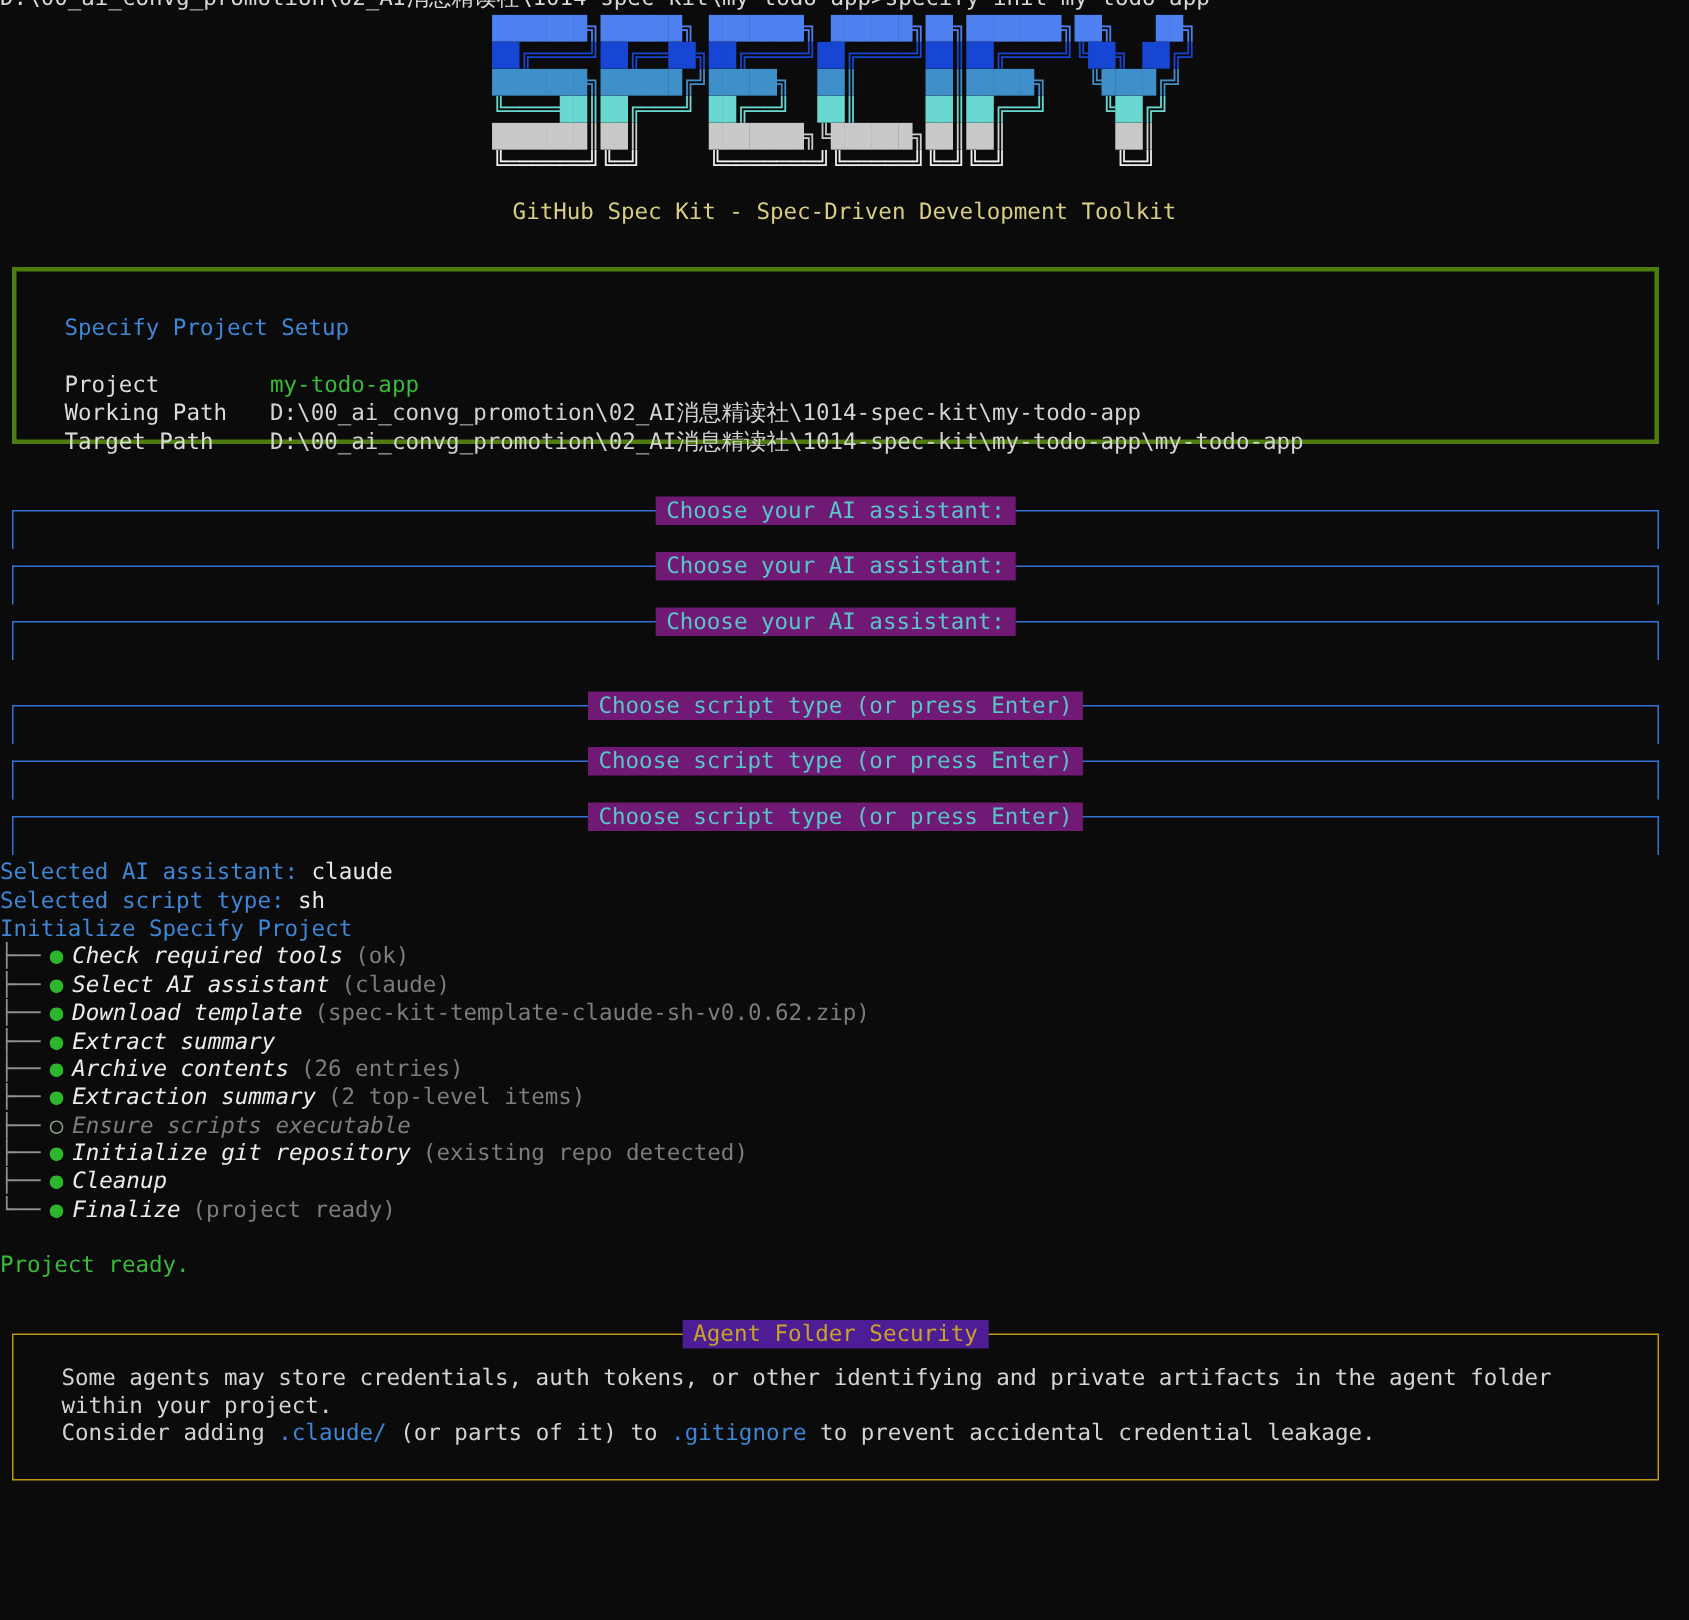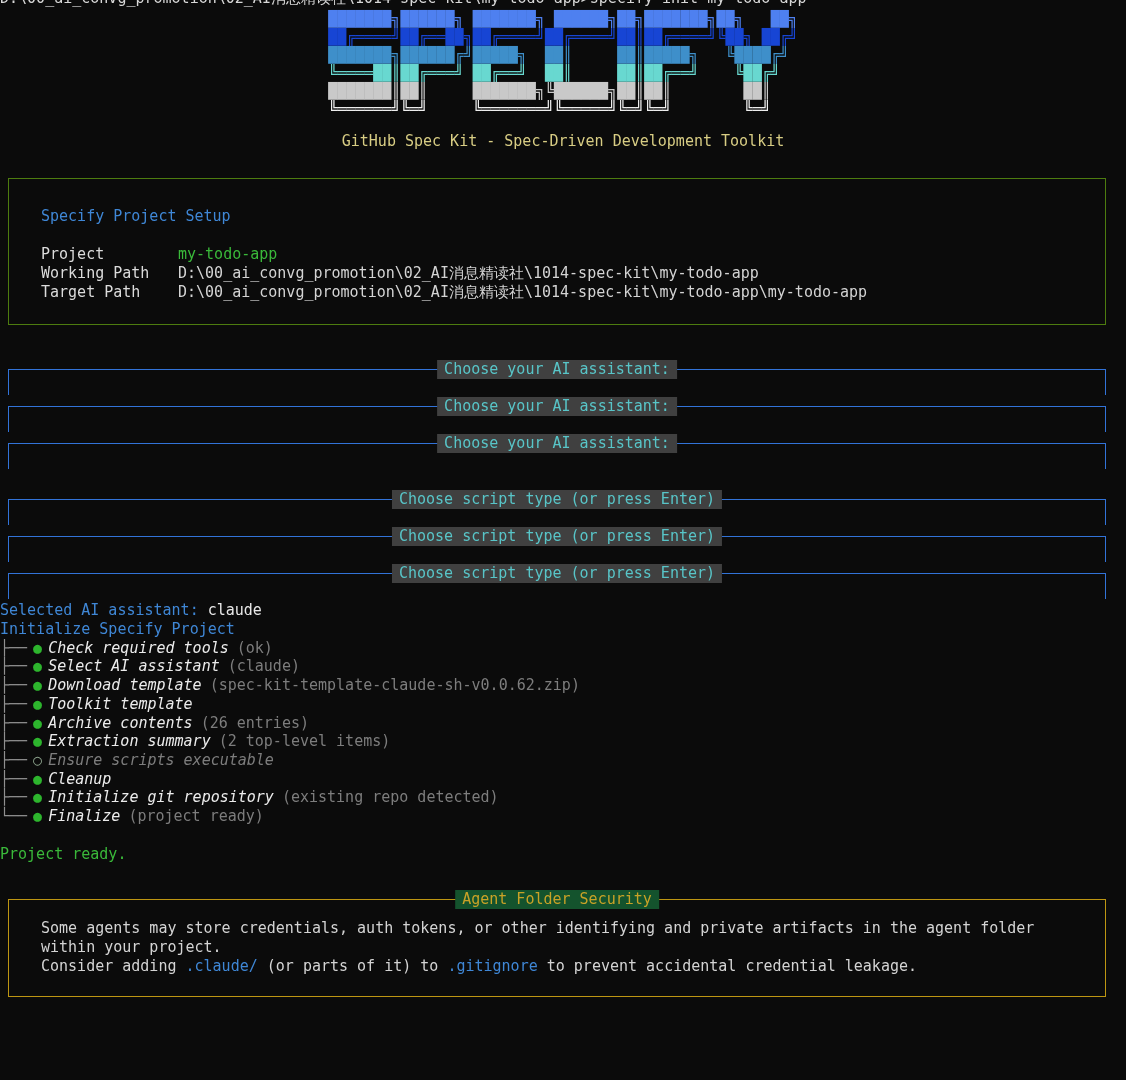--- a/index.html
+++ b/index.html
@@ -17,37 +17,37 @@
   .banner-wrap{text-align:center;margin-top:0;}
   pre.banner{display:inline-block;text-align:left;margin:2px 0 0 0;font-size:15px;line-height:18px;}
   .b0{color:#4e80f0;} .b1{color:#1745d4;} .b2{color:#3e8fca;}
   .b3{color:#68d8d0;} .b4{color:#c9c9c9;} .b5{color:#eeeeee;}
 
   .tagline{text-align:center;color:#d8cd84;margin-top:13px;}
 
   
   .panel{box-sizing:border-box;width:1098px;margin-left:8px;}
   .setup-panel{
-    margin-top:28px;height:147px;border:1px solid #4d7c0f;
+    margin-top:28px;height:118px;border:3px solid #4d7c0f;
     padding:28px 0 0 32px;
   }
   .panel-title{color:#3f87d6;margin-bottom:19px;}
   .kv-row{white-space:nowrap;}
   .kv-label{display:inline-block;width:137px;color:#dcdcdc;}
   .kv-value{color:#d4d4d4;}
   .green{color:#3ab93a;}
 
   
   .prompt-fragment{
     position:relative;box-sizing:border-box;width:1098px;margin-left:8px;
     height:26px;border:1px solid #3273d8;border-bottom:none;
   }
   .prompt-fragment .legend{
     position:absolute;top:-10px;left:50%;transform:translateX(-50%);
-    background:#404040;padding:0 7px;color:#58c5c8;white-space:nowrap;
+    background:#701a75;padding:0 7px;color:#58c5c8;white-space:nowrap;
   }
   .frag-first{margin-top:44px;}
   .frag-next{margin-top:11px;}
   .frag-group2-first{margin-top:30px;}
 
   
   .console{margin-top:2px;white-space:nowrap;}
   .console .row{height:18.7px;}
   .lbl-blue{color:#3f87d6;}
   .val-white{color:#e8e8e8;}
@@ -61,21 +61,21 @@
 
   .project-ready{color:#3ab93a;margin-top:19px;}
 
   
   .security-panel{
     position:relative;margin-top:36px;height:98px;
     border:1px solid #bd9612;padding:19px 0 0 32px;
   }
   .security-panel .legend{
     position:absolute;top:-10px;left:50%;transform:translateX(-50%);
-    background:#14532d;padding:0 7px;color:#c9a227;white-space:nowrap;
+    background:#4c1d95;padding:0 7px;color:#c9a227;white-space:nowrap;
   }
   .sec-line{color:#d4d4d4;white-space:nowrap;}
   .link-blue{color:#3f87d6;}
 </style>
 </head>
 <body>
 
 <div class="screen">
 
   <div class="clip-line">
@@ -124,48 +124,52 @@
   </div>
   <div class="prompt-fragment frag-next">
     <span class="legend">Choose script type (or press Enter)</span>
   </div>
 
   <div class="console">
     <div class="row">
       <span class="lbl-blue">Selected AI assistant:</span>
       <span class="val-white">claude</span>
     </div>
+    <div class="row">
+      <span class="lbl-blue">Selected script type:</span>
+      <span class="val-white">sh</span>
+    </div>
     <div class="row tree-title">Initialize Specify Project</div>
 
     <div class="row tree-row">
       <span class="guide">├──</span><span class="bullet">●</span><span class="label">Check required tools</span><span class="detail">(ok)</span>
     </div>
     <div class="row tree-row">
       <span class="guide">├──</span><span class="bullet">●</span><span class="label">Select AI assistant</span><span class="detail">(claude)</span>
     </div>
     <div class="row tree-row">
       <span class="guide">├──</span><span class="bullet">●</span><span class="label">Download template</span><span class="detail">(spec-kit-template-claude-sh-v0.0.62.zip)</span>
     </div>
     <div class="row tree-row">
-      <span class="guide">├──</span><span class="bullet">●</span><span class="label">Toolkit template</span><span class="detail"></span>
+      <span class="guide">├──</span><span class="bullet">●</span><span class="label">Extract summary</span><span class="detail"></span>
     </div>
     <div class="row tree-row">
       <span class="guide">├──</span><span class="bullet">●</span><span class="label">Archive contents</span><span class="detail">(26 entries)</span>
     </div>
     <div class="row tree-row">
       <span class="guide">├──</span><span class="bullet">●</span><span class="label">Extraction summary</span><span class="detail">(2 top-level items)</span>
     </div>
     <div class="row tree-row pending">
       <span class="guide">├──</span><span class="bullet">○</span><span class="label">Ensure scripts executable</span><span class="detail"></span>
     </div>
     <div class="row tree-row">
-      <span class="guide">├──</span><span class="bullet">●</span><span class="label">Cleanup</span><span class="detail"></span>
+      <span class="guide">├──</span><span class="bullet">●</span><span class="label">Initialize git repository</span><span class="detail">(existing repo detected)</span>
     </div>
     <div class="row tree-row">
-      <span class="guide">├──</span><span class="bullet">●</span><span class="label">Initialize git repository</span><span class="detail">(existing repo detected)</span>
+      <span class="guide">├──</span><span class="bullet">●</span><span class="label">Cleanup</span><span class="detail"></span>
     </div>
     <div class="row tree-row">
       <span class="guide">└──</span><span class="bullet">●</span><span class="label">Finalize</span><span class="detail">(project ready)</span>
     </div>
   </div>
 
   <div class="project-ready">Project ready.</div>
 
   <div class="panel security-panel">
     <span class="legend">Agent Folder Security</span>

